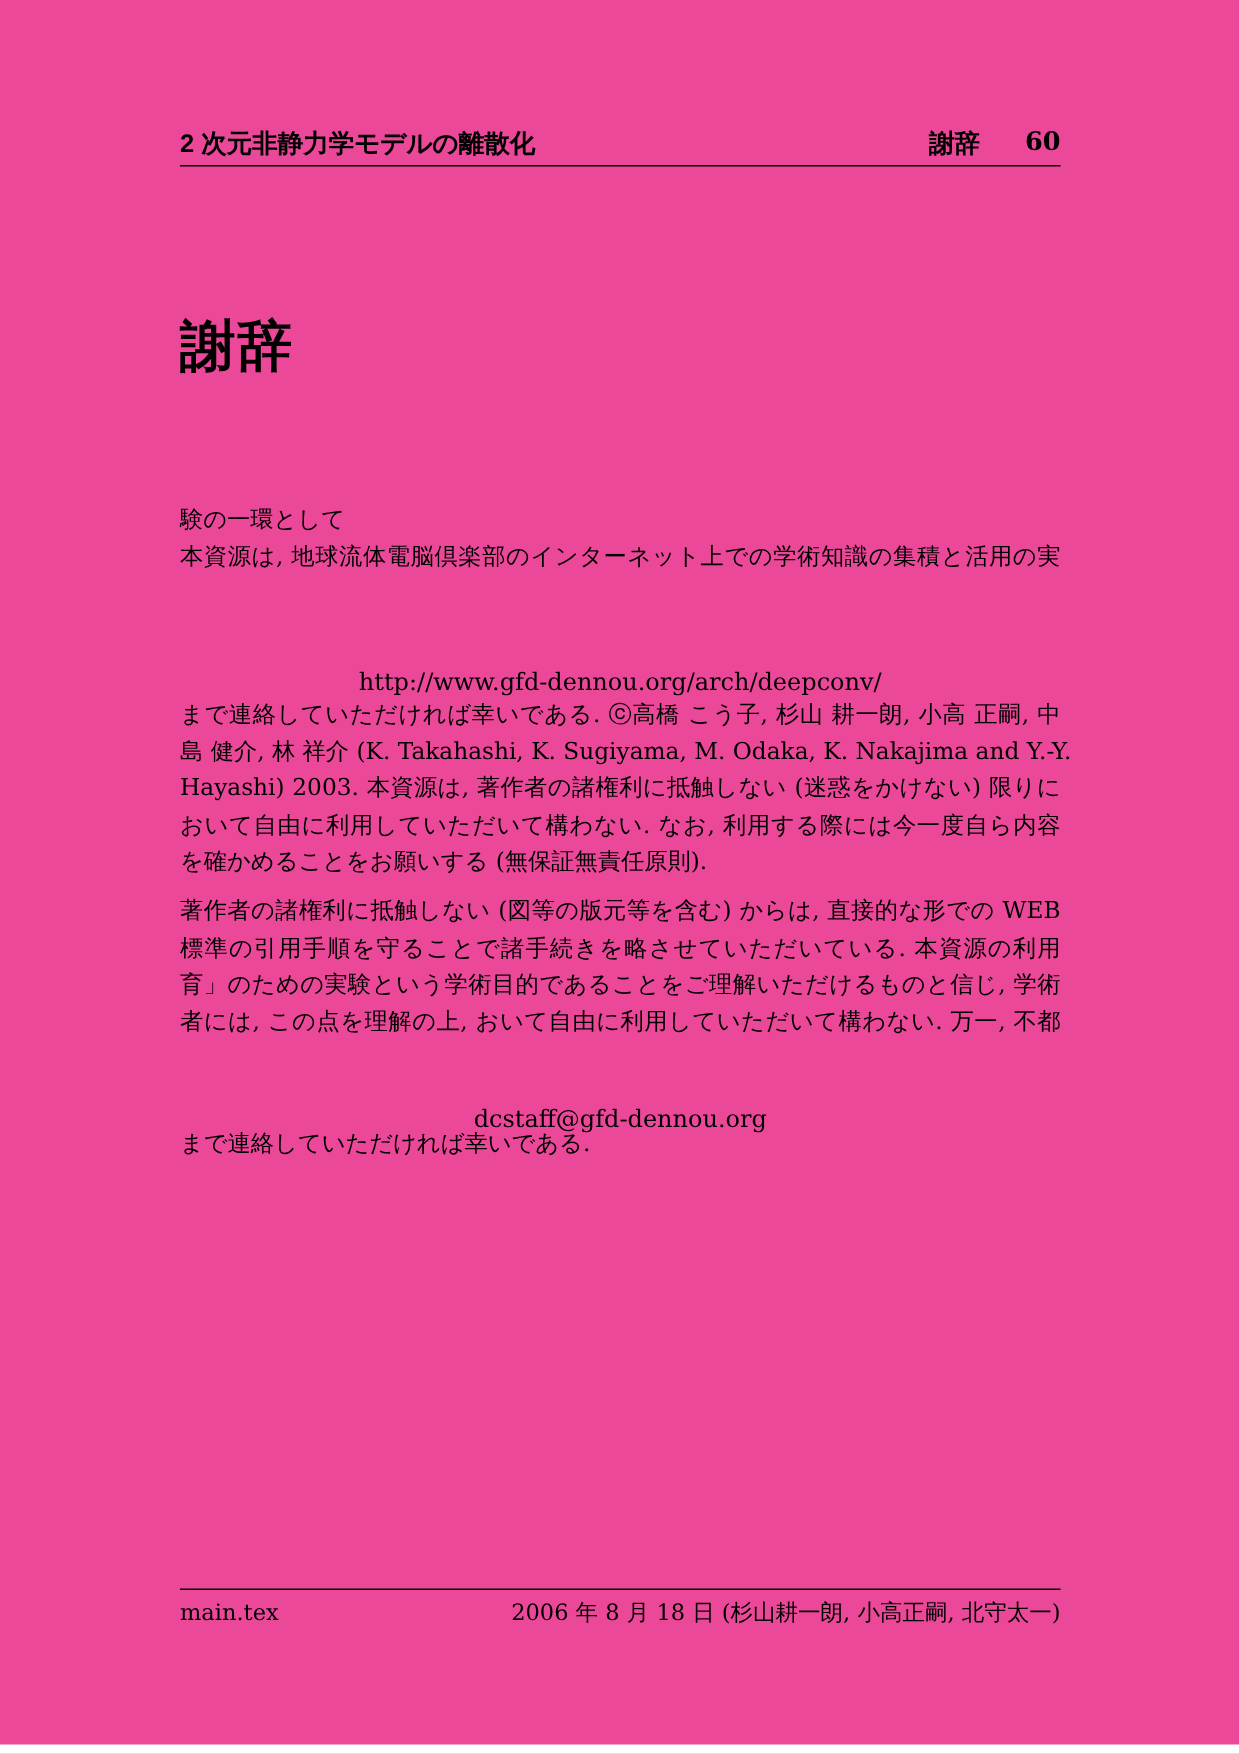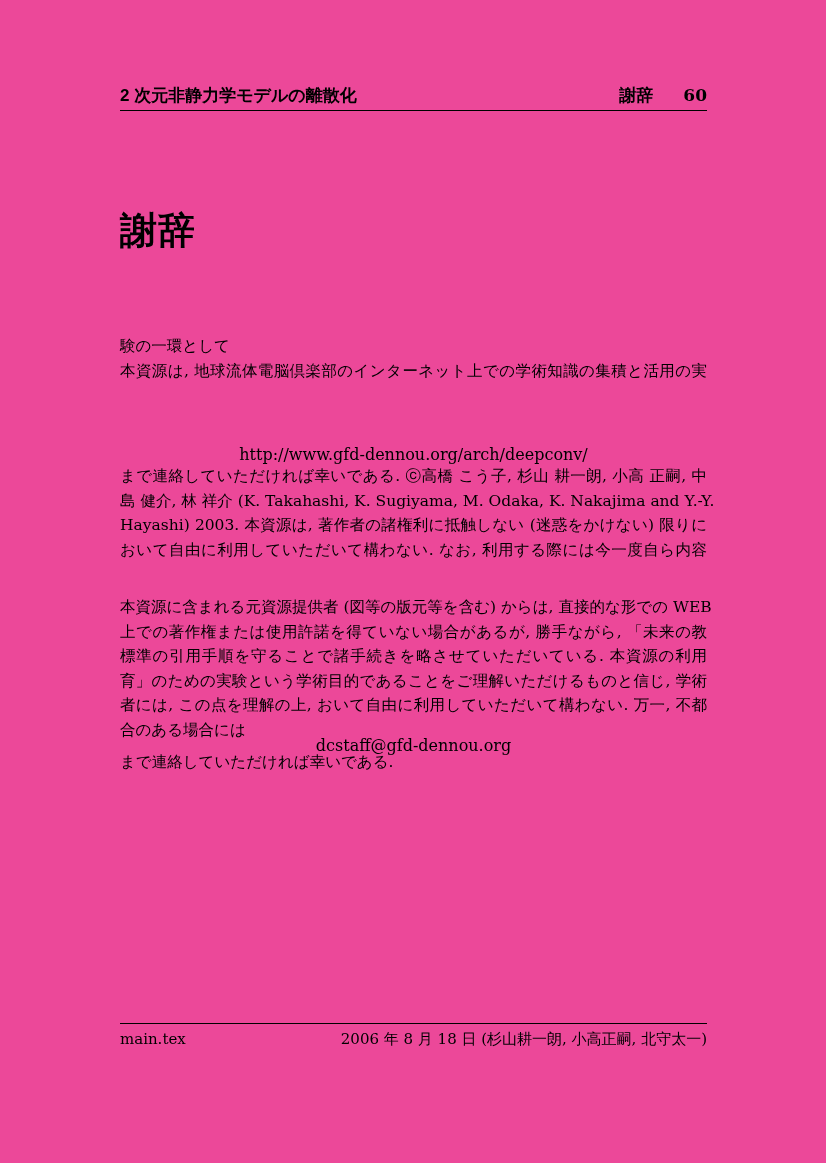--- a/index.html
+++ b/index.html
@@ -85,21 +85,21 @@
   .para2   { top: 464px; }
   .para3   { top: 595px; }
   .email   { top: 734px; }
   .closing { top: 750px; }
 
   .plainlink { color: #000000; text-decoration: none; }
 
   
   .footer {
     position: absolute;
-    top: 1023px;
+    top: 1059px;
     left: 120px;
     width: 587px;
     border-top: 1px solid #000000;
     padding-top: 6px;
     display: flex;
     justify-content: space-between;
     align-items: flex-start;
     font-size: 15px;
     line-height: 18px;
   }
@@ -128,29 +128,28 @@
     <div class="centerline">
       <span class="plainlink">http://www.gfd-dennou.org/arch/deepconv/</span>
     </div>
   </div>
 
   <div class="block para2">
     <div class="line">まで連絡していただければ幸いである. ⓒ高橋 こう子, 杉山 耕一朗, 小高 正嗣, 中</div>
     <div class="line">島 健介, 林 祥介 (K. Takahashi, K. Sugiyama, M. Odaka, K. Nakajima and Y.-Y.</div>
     <div class="line">Hayashi) 2003. 本資源は, 著作者の諸権利に抵触しない (迷惑をかけない) 限りに</div>
     <div class="line">おいて自由に利用していただいて構わない. なお, 利用する際には今一度自ら内容</div>
+    <div class="line last">を確かめることをお願いする (無保証無責任原則).</div>
   </div>
 
   <div class="block para3">
-    <div class="line">本資源に含まれる元資源提供者 (図等の版元等を含む) からは, 直接的な形での WEB</div>
-    <div class="line">上での著作権または使用許諾を得ていない場合があるが, 勝手ながら, 「未来の教</div>
+    <div class="line">著作者の諸権利に抵触しない (図等の版元等を含む) からは, 直接的な形での WEB</div>
     <div class="line">標準の引用手順を守ることで諸手続きを略させていただいている. 本資源の利用</div>
     <div class="line">育」のための実験という学術目的であることをご理解いただけるものと信じ, 学術</div>
     <div class="line">者には, この点を理解の上, おいて自由に利用していただいて構わない. 万一, 不都</div>
-    <div class="line last">合のある場合には</div>
   </div>
 
   <div class="block email">
     <div class="centerline">
       <span class="plainlink">dcstaff@gfd-dennou.org</span>
     </div>
   </div>
 
   <div class="block closing">
     <div class="line last">まで連絡していただければ幸いである.</div>

